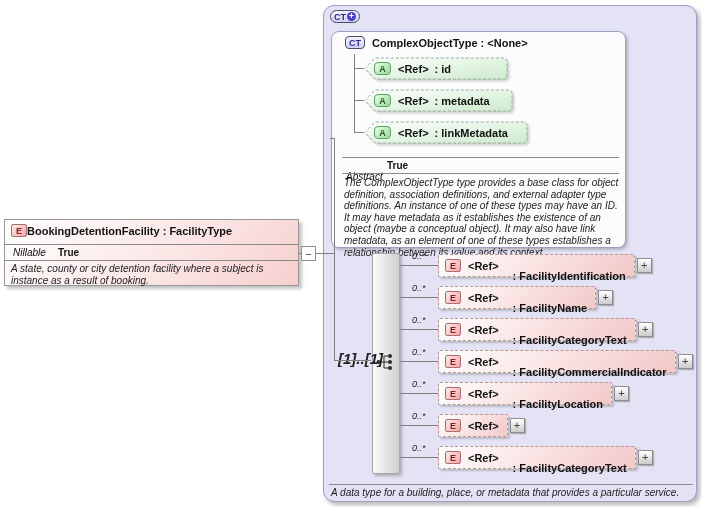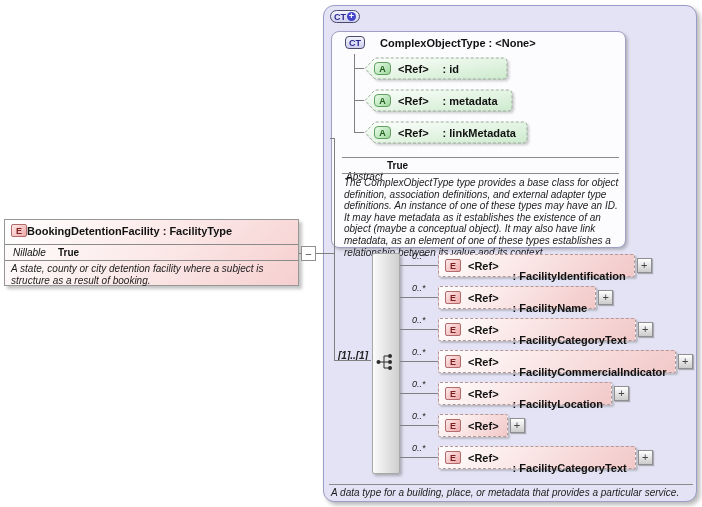--- a/index.html
+++ b/index.html
@@ -43,21 +43,21 @@
 
   .inner-box{position:absolute;left:7px;top:25px;width:295px;height:217px;
     border:1px solid #a0a0c4;border-radius:8px;background:#fcfcff;
     box-shadow:2px 2px 3px rgba(90,90,90,0.35);box-sizing:border-box;}
 
   
   .attr-box{position:absolute;height:23px;filter:drop-shadow(2px 2px 1px rgba(100,100,100,0.3));}
   .attr-box svg{position:absolute;left:0;top:0;}
   .attr-content{position:absolute;left:10px;top:0;height:23px;display:flex;align-items:center;}
   .attr-content .ref{font-size:11px;font-weight:bold;margin-left:7px;}
-  .attr-content .aname{font-size:11px;font-weight:bold;margin-left:14px;}
+  .attr-content .aname{font-size:11px;font-weight:bold;margin-left:6px;}
 
   
   .seq-bar{position:absolute;left:48px;top:247px;width:28px;height:221px;
     border:1px solid #a8a8a8;border-radius:2px;
     background:linear-gradient(90deg,#fbfbfb,#cfcfcf);
     box-shadow:2px 2px 3px rgba(90,90,90,0.4);box-sizing:border-box;}
 
   .elem-row{position:absolute;display:flex;align-items:center;height:23px;}
   .elem-row .stub{width:38px;height:1px;background:#808080;flex:0 0 auto;}
   .card-label{position:absolute;left:12px;top:-3px;font-size:9px;font-style:italic;color:#222;}
@@ -70,21 +70,21 @@
   .ebox .ename{font-size:11px;font-weight:bold;margin-left:14px;margin-top:20px;}
   .plusbox{display:inline-flex;align-items:center;justify-content:center;
     width:13px;height:13px;margin-left:2px;border:1px solid #8f8f8f;
     background:linear-gradient(180deg,#ffffff,#cccccc);color:#444;
     font-size:11px;line-height:11px;box-shadow:1px 1px 1px rgba(0,0,0,0.25);flex:0 0 auto;}
 
   .toggle-box{position:absolute;left:301px;top:246px;width:15px;height:15px;z-index:7;
     border:1px solid #8f8f8f;background:#fff;display:flex;align-items:center;
     justify-content:center;font-size:11px;color:#444;box-sizing:border-box;}
 
-  .seq-label{position:absolute;font-size:10px;font-style:italic;font-weight:bold;color:#222;white-space:nowrap;}
+  .seq-label{position:absolute;font-size:15px;font-style:italic;font-weight:bold;color:#222;white-space:nowrap;}
   .header-row{position:absolute;display:flex;align-items:center;}
 </style>
 </head>
 <body>
 
 <svg width="0" height="0" style="position:absolute" aria-hidden="true">
   <defs>
     <linearGradient id="gradA" x1="0" y1="0" x2="1" y2="1">
       <stop offset="0" stop-color="#fdfffd"></stop>
         <stop offset="1" stop-color="#cdeacd"></stop>
@@ -98,21 +98,21 @@
     <div class="header-row" style="left:6px;top:4px;">
       <span class="badge badge-ct pill">
         <span>CT</span>
         <span class="plus-circle">+</span>
       </span>
     </div>
 
     <div class="inner-box">
       <div class="header-row" style="left:13px;top:4px;">
         <span class="badge badge-ct">CT</span>
-        <span class="title" style="position:static;margin-left:15px;">ComplexObjectType : &lt;None&gt;</span>
+        <span class="title" style="position:static;margin-left:7px;">ComplexObjectType : &lt;None&gt;</span>
       </div>
 
       <div class="vline" style="left:22px;top:22px;height:78px;"></div>
       <div class="hline" style="left:22px;top:36px;width:10px;"></div>
       <div class="hline" style="left:22px;top:68px;width:10px;"></div>
       <div class="hline" style="left:22px;top:100px;width:10px;"></div>
 
       <div class="attr-box" style="left:32px;top:25px;width:145px;">
         <svg width="145" height="23" viewBox="0 0 145 23">
             <path d="M1 11.5 L10 2 Q11 1 13 1 L139 1 Q143 1 143 5 L143 18 Q143 22 139 22 L13 22 Q11 22 10 21 Z" fill="url(#gradA)" stroke="#97ad97" stroke-dasharray="3 2"></path>
@@ -247,21 +247,21 @@
 
   <div class="left-box">
     <div class="header-row" style="left:6px;top:4px;">
       <span class="badge badge-e">E</span>
       <span class="title" style="position:static;margin-left:0;">BookingDetentionFacility : FacilityType</span>
     </div>
     <div class="divline" style="left:0;top:24px;width:293px;"></div>
     <span class="propname" style="left:8px;top:27px;">Nillable</span>
     <span class="propval" style="left:53px;top:27px;">True</span>
     <div class="divline" style="left:0;top:40px;width:293px;"></div>
-    <div class="desc" style="left:6px;top:43px;width:284px;">A state, county or city detention facility where a subject is structure as a result of booking.</div>
+    <div class="desc" style="left:6px;top:43px;width:284px;">A state, county or city detention facility where a subject is instance as a result of booking.</div>
   </div>
 
   <div class="hline" style="left:299px;top:253px;width:35px;"></div>
   <div class="vline" style="left:334px;top:138px;height:222px;"></div>
   <div class="hline" style="left:330px;top:138px;width:4px;"></div>
   <div class="hline" style="left:334px;top:360px;width:37px;"></div>
 
   <div class="toggle-box">−</div>
 
 </div>

